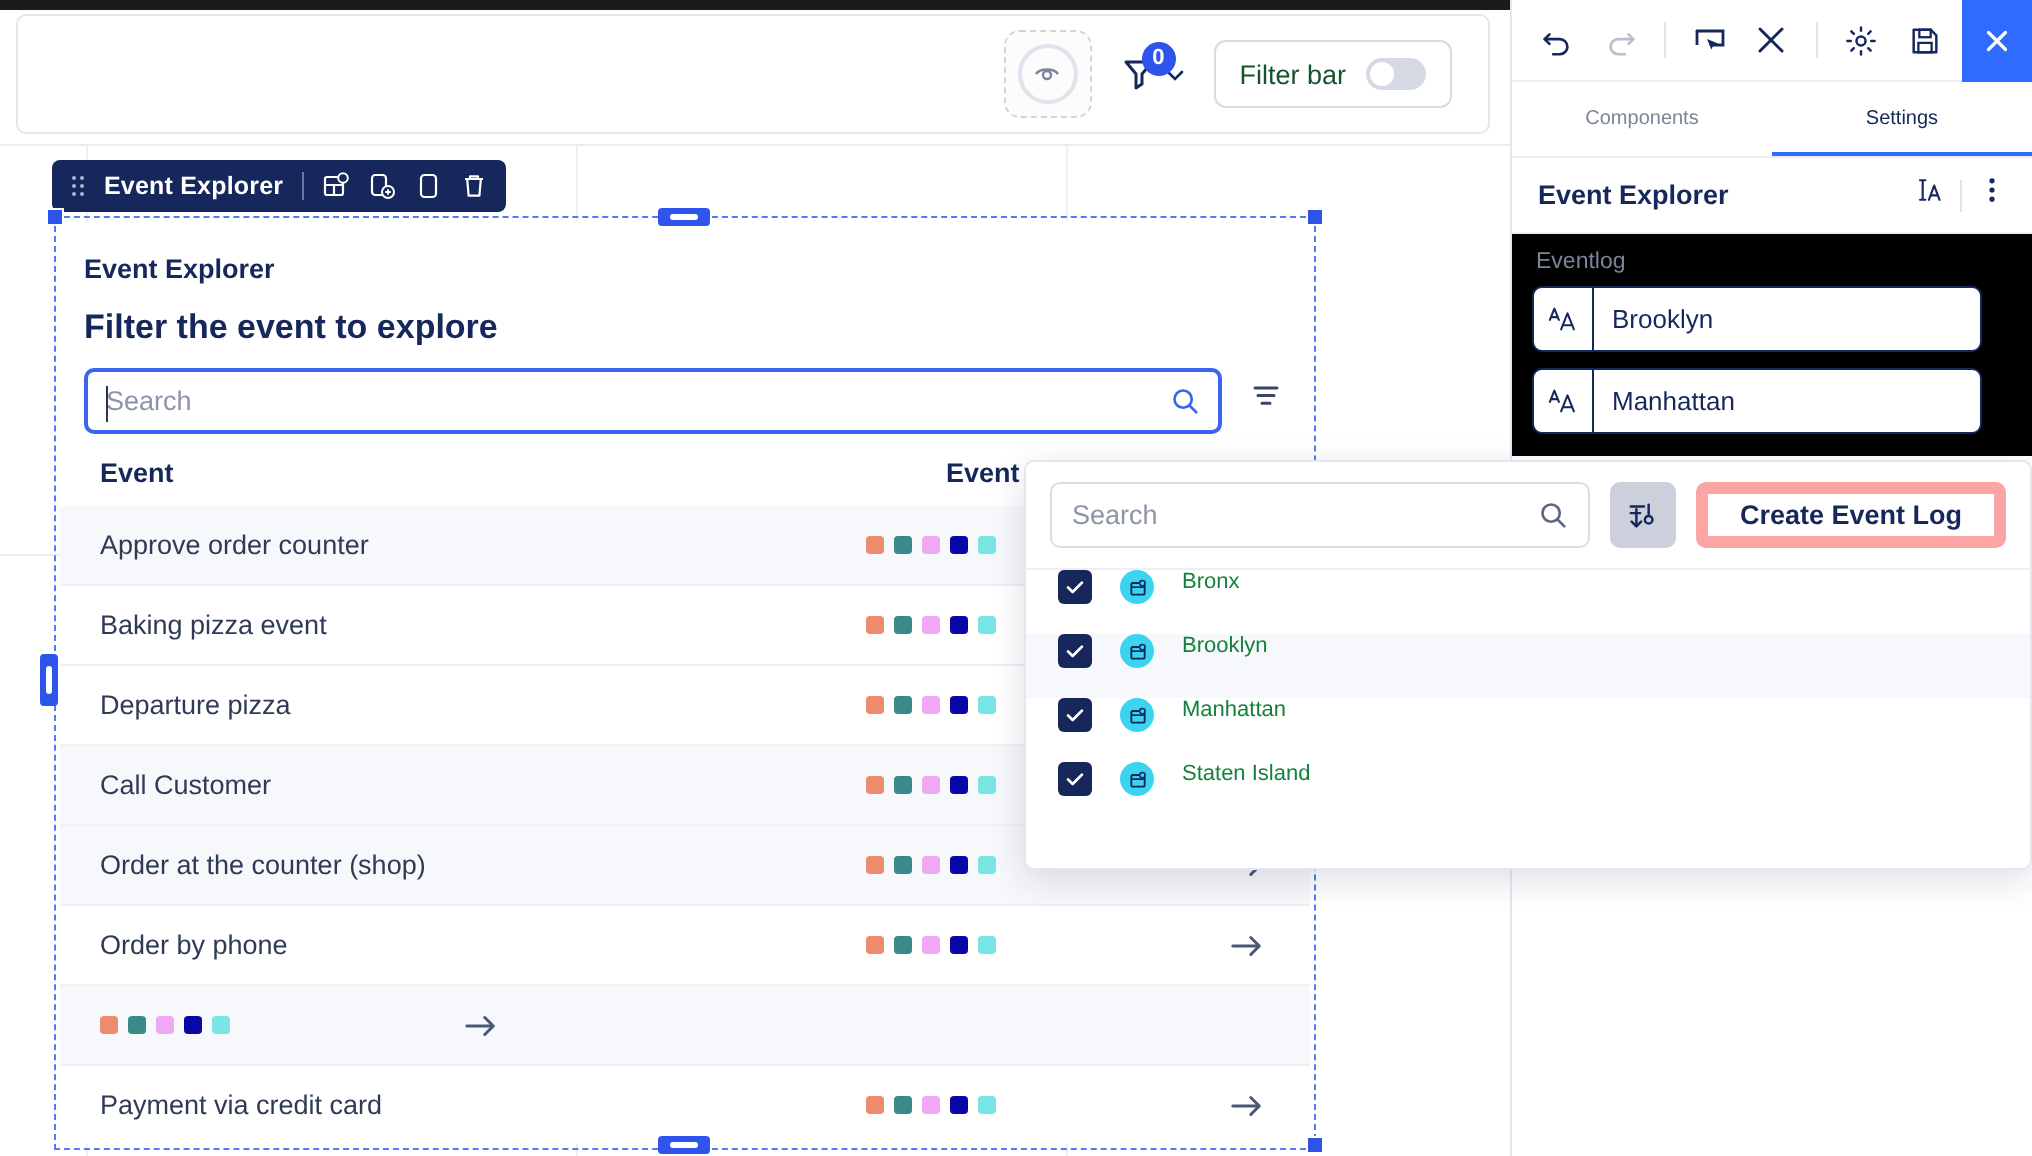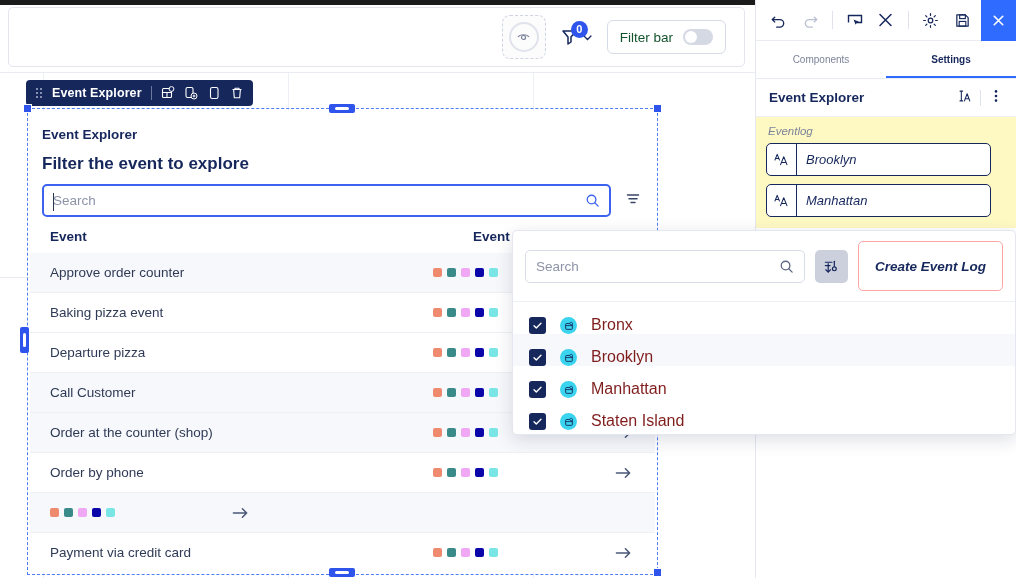--- a/index.html
+++ b/index.html
@@ -195,30 +195,29 @@
     flex: 1; border: 0; outline: none; font-size: 13.5px;
     font-family: "Liberation Sans", sans-serif; color: #2a3550;
     background: transparent;
   }
   .dd-search input::placeholder { color: #8d94a8; }
   .sort-btn {
     width: 33px; height: 33px; border-radius: 5px; background: #ccd0dc;
     display: flex; align-items: center; justify-content: center;
   }
   .create-btn {
-    height: 50px; padding: 0 16px; border: 1px solid #fca5a5;
+    height: 33px; padding: 0 16px; border: 6px solid #fca5a5;
     border-radius: 5px; background: #fff; color: #16275c;
     font-size: 13.5px; font-weight: 600;
     display: flex; align-items: center;
     font-family: "Liberation Sans", sans-serif;
-    font-style: italic;
   }
   .dd-row {
-    display: flex; align-items: flex-end; gap: 14px; height: 32px;
-    padding: 0 16px; font-size: 16px; color: #7f1d1d;
+    display: flex; align-items: flex-start; gap: 14px; height: 32px;
+    padding: 0 16px; font-size: 11px; color: #15803d;
   }
   .dd-row.alt { background: #f7f8fb; }
   .cb {
     width: 17px; height: 17px; border-radius: 3px; background: #16275c;
     display: flex; align-items: center; justify-content: center; flex: none;
   }
   .log-ic {
     width: 17px; height: 17px; border-radius: 50%; background: #3ad4ee;
     display: flex; align-items: center; justify-content: center; flex: none;
   }
@@ -239,29 +238,29 @@
   .tb-sep { width: 1px; height: 18px; background: #e0e3ec; margin: 0 3px; }
   .close-btn {
     width: 36px; height: 41px; background: #2f6bff;
     display: flex; align-items: center; justify-content: center;
   }
   .rp-tabs { display: flex; height: 38px; border-bottom: 1px solid #e9ecf2; }
   .rp-tab {
     flex: 1; display: flex; align-items: center; justify-content: center;
     font-size: 10px; color: #7c8499;
   }
-  .rp-tab.active { color: #16275c; font-weight: 700; box-shadow: inset 0 -2px 0 #2f6bff; }
+  .rp-tab.active { color: #16275c; font-weight: 400; box-shadow: inset 0 -2px 0 #2f6bff; }
   .rp-head {
     height: 38px; display: flex; align-items: center; gap: 8px;
     padding: 0 13px; border-bottom: 1px solid #eef0f5;
   }
   .rp-head .nm { flex: 1; font-size: 13.5px; font-weight: 700; color: #16275c; }
   .rp-head .vsep { width: 1px; height: 16px; background: #dfe3ec; }
   .rp-section {
-    background: #fef9c3; padding: 8px 25px 11px 10px; font-style: italic;
+    background: #000000; padding: 8px 25px 11px 10px;
   }
   .rp-section-label { font-size: 11.5px; color: #7c8499; padding: 0 2px 6px 2px; }
   .field {
     height: 33px; border: 1.5px solid #16275c; border-radius: 5px;
     display: flex; align-items: stretch; margin-bottom: 8px;
     background: #fff; overflow: hidden;
   }
   .field:last-child { margin-bottom: 0; }
   .field .fic {
     width: 30px; display: flex; align-items: center; justify-content: center;

